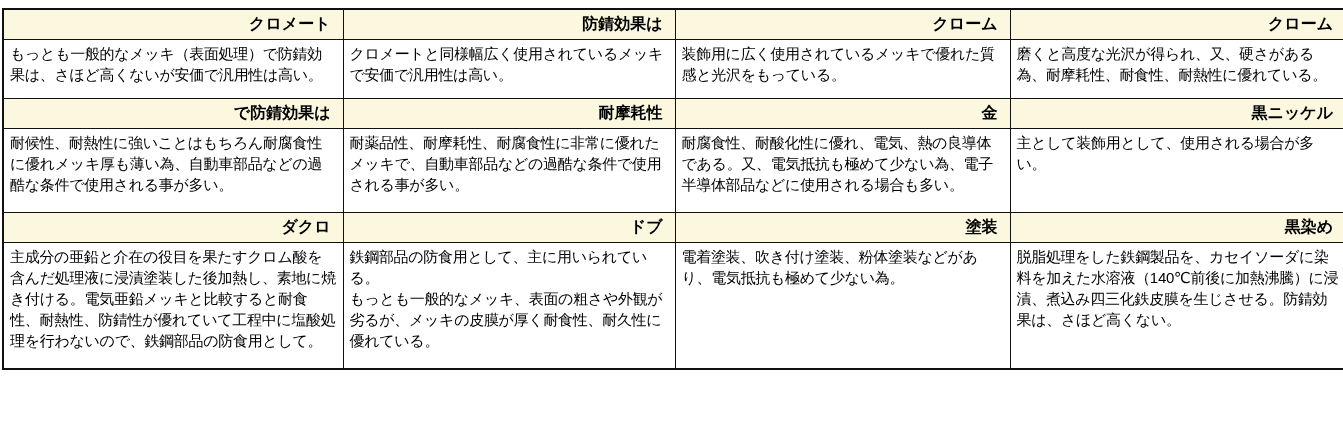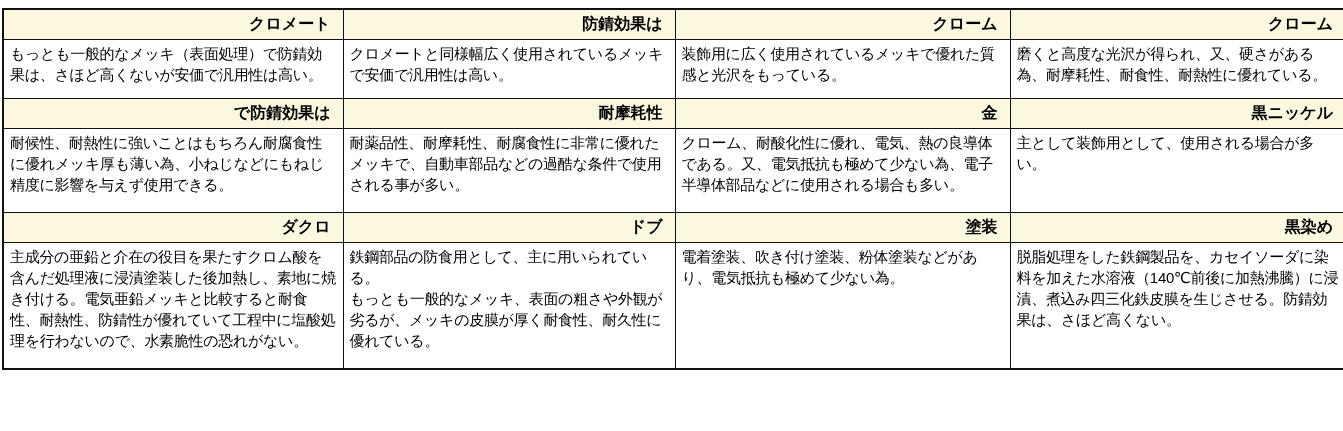--- a/index.html
+++ b/index.html
@@ -90,34 +90,34 @@
       <td>磨くと高度な光沢が得られ、又、硬さがある為、耐摩耗性、耐食性、耐熱性に優れている。</td>
     </tr>
 
     <tr class="header-row">
       <th>で防錆効果は</th>
       <th>耐摩耗性</th>
       <th>金</th>
       <th>黒ニッケル</th>
     </tr>
     <tr class="body-row-2">
-      <td>耐候性、耐熱性に強いことはもちろん耐腐食性に優れメッキ厚も薄い為、小ねじなどにもねじ精度に影響を与えず使用できる。</td>
+      <td>耐候性、耐熱性に強いことはもちろん耐腐食性に優れメッキ厚も薄い為、自動車部品などの過酷な条件で使用される事が多い。</td>
       <td>耐薬品性、耐摩耗性、耐腐食性に非常に優れたメッキで、自動車部品などの過酷な条件で使用される事が多い。</td>
-      <td>クローム、耐酸化性に優れ、電気、熱の良導体である。又、電気抵抗も極めて少ない為、電子半導体部品などに使用される場合も多い。</td>
+      <td>耐腐食性、耐酸化性に優れ、電気、熱の良導体である。又、電気抵抗も極めて少ない為、電子半導体部品などに使用される場合も多い。</td>
       <td>主として装飾用として、使用される場合が多い。</td>
     </tr>
 
     <tr class="header-row">
       <th>ダクロ</th>
       <th>ドブ</th>
       <th>塗装</th>
       <th>黒染め</th>
     </tr>
     <tr class="body-row-3">
-      <td>主成分の亜鉛と介在の役目を果たすクロム酸を含んだ処理液に浸漬塗装した後加熱し、素地に焼き付ける。電気亜鉛メッキと比較すると耐食性、耐熱性、防錆性が優れていて工程中に塩酸処理を行わないので、水素脆性の恐れがない。</td>
+      <td>主成分の亜鉛と介在の役目を果たすクロム酸を含んだ処理液に浸漬塗装した後加熱し、素地に焼き付ける。電気亜鉛メッキと比較すると耐食性、耐熱性、防錆性が優れていて工程中に塩酸処理を行わないので、鉄鋼部品の防食用として。</td>
       <td>鉄鋼部品の防食用として、主に用いられている。
 もっとも一般的なメッキ、表面の粗さや外観が劣るが、メッキの皮膜が厚く耐食性、耐久性に優れている。</td>
       <td>電着塗装、吹き付け塗装、粉体塗装などがあり、電気抵抗も極めて少ない為。</td>
       <td>脱脂処理をした鉄鋼製品を、カセイソーダに染料を加えた水溶液（140℃前後に加熱沸騰）に浸漬、煮込み四三化鉄皮膜を生じさせる。防錆効果は、さほど高くない。</td>
     </tr>
   </tbody>
     </table>
 
 </div>
 

